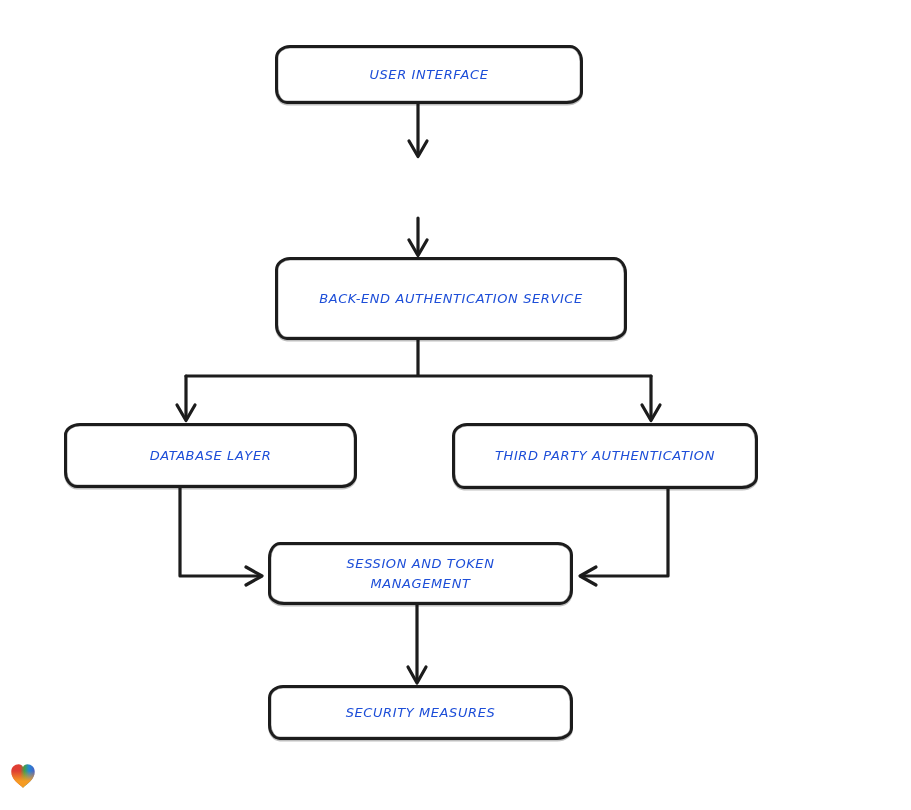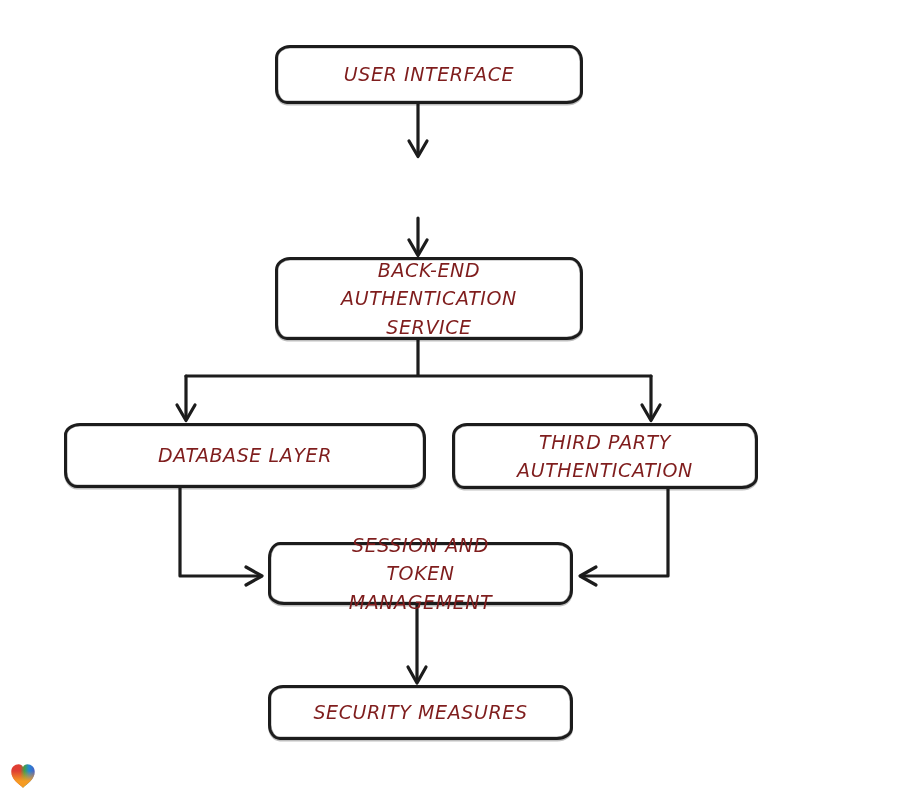--- a/index.html
+++ b/index.html
@@ -29,32 +29,32 @@
     background: #ffffff;
     border: 3.4px solid #1c1c1c;
     border-radius: 15px 13px 16px 12px / 13px 16px 12px 15px;
     display: flex;
     align-items: center;
     justify-content: center;
     text-align: center;
     box-shadow: 0 1.5px 0 rgba(20,20,20,0.28), inset 0 0 0 0.5px rgba(20,20,20,0.35);
   }
   .node .label {
-    color: #7f1d1d;
-    font-size: 19px;
+    color: #1d4ed8;
+    font-size: 13px;
     font-style: italic;
     font-style: oblique 7deg;
     letter-spacing: 0.6px;
     line-height: 1.5;
     white-space: normal;
   }
   .node-user-interface        { left: 275px; top: 45px;  width: 308px; height: 59px; }
   .node-front-end             { left: 275px; top: 158px; width: 308px; height: 60px; border-radius: 13px 16px 12px 15px / 15px 12px 16px 13px; }
-  .node-back-end              { left: 275px; top: 257px; width: 308px; height: 83px; padding: 0 21px; }
-  .node-database              { left: 64px;  top: 423px; width: 362px; height: 65px; border-radius: 16px 12px 15px 13px / 12px 15px 13px 16px; }
+  .node-back-end              { left: 275px; top: 257px; width: 352px; height: 83px; padding: 0 21px; }
+  .node-database              { left: 64px;  top: 423px; width: 293px; height: 65px; border-radius: 16px 12px 15px 13px / 12px 15px 13px 16px; }
   .node-third-party           { left: 452px; top: 423px; width: 306px; height: 66px; }
   .node-session               { left: 268px; top: 542px; width: 305px; height: 63px; padding: 0 55px; border-radius: 12px 15px 13px 16px / 16px 13px 15px 12px; }
   .node-security              { left: 268px; top: 685px; width: 305px; height: 55px; }
   .logo {
     position: absolute;
     left: 8px;
     top: 761px;
     width: 30px;
     height: 30px;
   }

